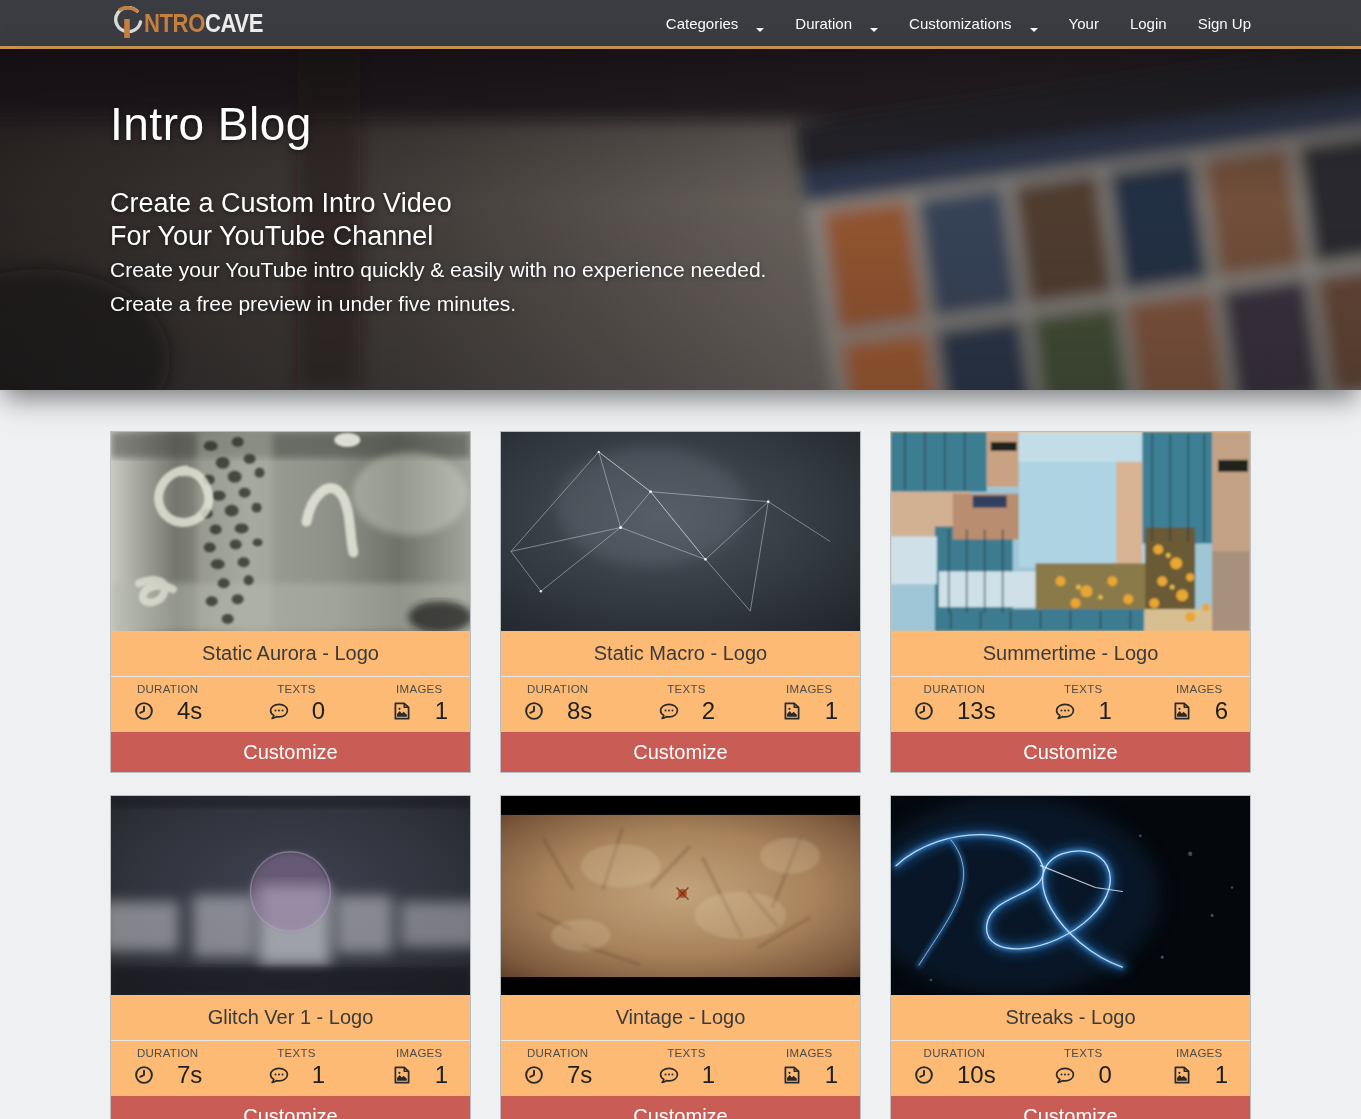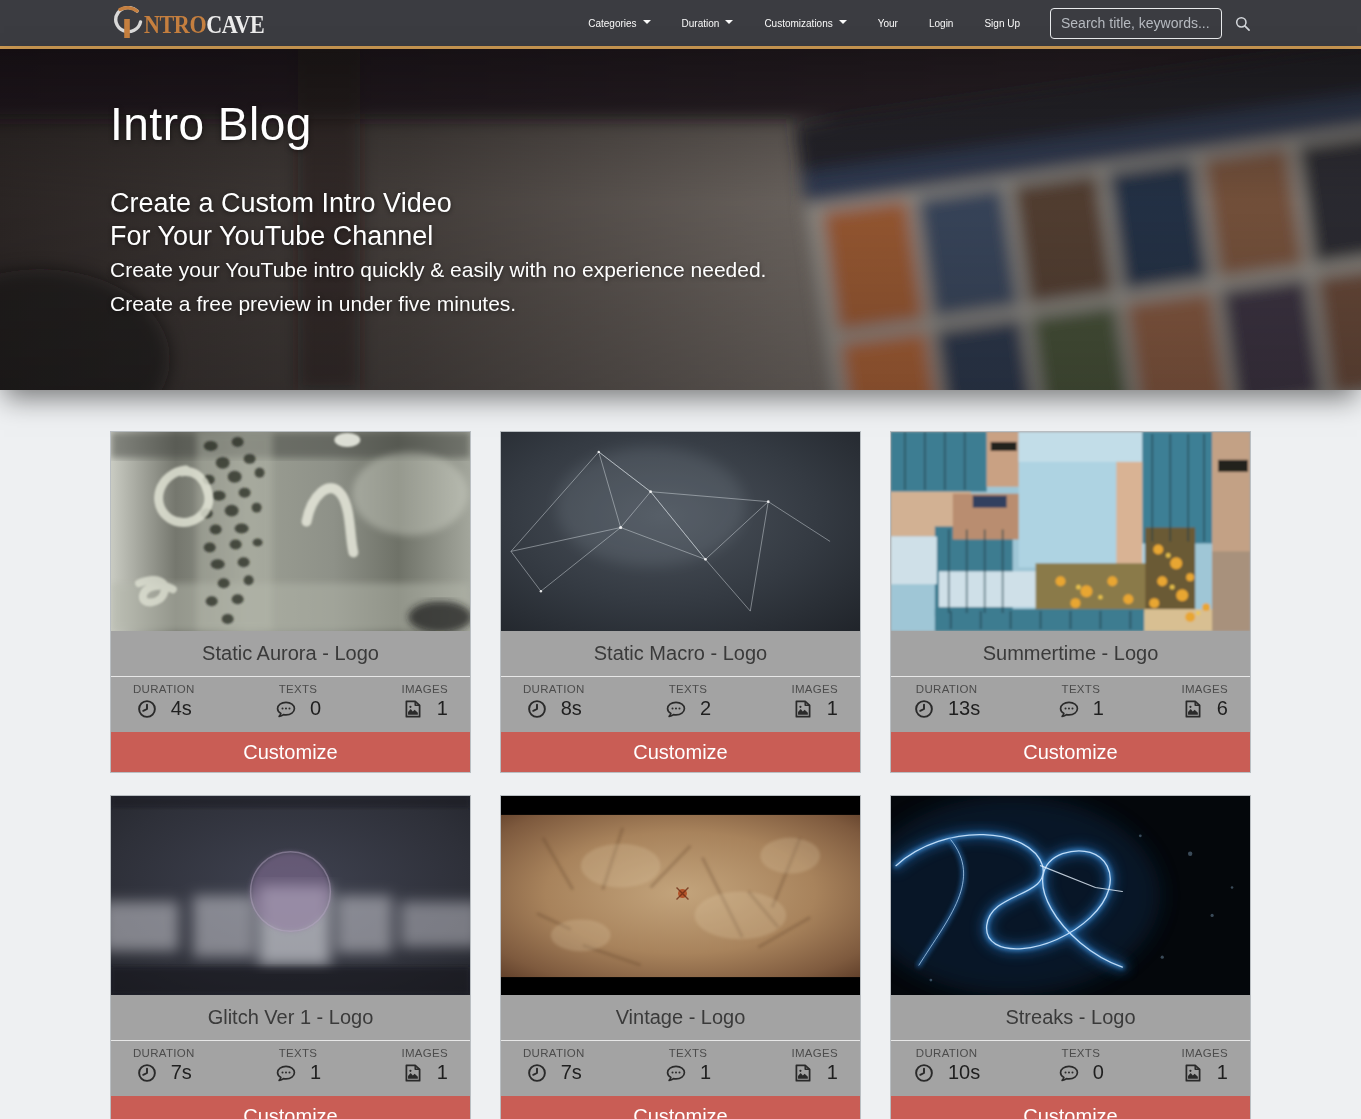--- a/index.html
+++ b/index.html
@@ -3,27 +3,27 @@
 <meta charset="utf-8">
 <style>
   * { margin:0; padding:0; box-sizing:border-box; }
   html,body { width:1361px; height:1119px; overflow:hidden; background:#eef0f2;
               font-family:"Liberation Sans", sans-serif; }
   .container { width:1141px; margin:0 auto; }
 
   
   .navbar { height:49px; background:#3b3c41; border-bottom:3px solid #cc9952; }
   .navbar-inner { width:1141px; margin:0 auto; height:46px; display:flex; align-items:center; }
-  .logo { display:flex; align-items:flex-end; text-decoration:none; cursor:pointer;font-family:Liberation Serif, serif; }
+  .logo { display:flex; align-items:center; text-decoration:none; cursor:pointer; }
   .logo-text { font-size:26px; font-weight:bold; letter-spacing:-.5px;
                display:inline-block; transform:scaleX(.85); transform-origin:left center; }
   .logo-ntro { color:#c57f3f; }
   .logo-cave { color:#ececec; }
   .nav-links { display:flex; align-items:center; list-style:none; margin-left:auto; gap:31px; }
-  .nav-links a { color:#fafafa; font-size:10px; text-decoration:none; display:flex; align-items:flex-start; gap:6px; cursor:pointer; }
+  .nav-links a { color:#fafafa; font-size:15px; text-decoration:none; display:flex; align-items:flex-end; gap:18px; cursor:pointer; }
   .caret { width:0; height:0; border-left:4px solid transparent; border-right:4px solid transparent;
            border-top:4px solid #fafafa; display:inline-block; margin-top:2px; }
   .search-wrap { display:flex; align-items:center; margin-left:30px; gap:12px; }
   .search-input { width:172px; height:31px; background:transparent; border:1px solid #e8eaec;
                   border-radius:4px; color:#e8eaec; font-size:14px; padding:0 10px;
                   font-family:"Liberation Sans", sans-serif; outline:none; }
   .search-input::placeholder { color:#b6bac0; }
   .search-btn { background:none; border:none; cursor:pointer; display:flex; align-items:center; }
 
   
@@ -34,29 +34,29 @@
   .hero-content h1 { color:#fff; font-size:46px; font-weight:400; letter-spacing:.5px;
                      text-shadow:0 1px 5px rgba(0,0,0,.55); margin-bottom:36px; }
   .hero-content h2 { color:#fff; font-size:27px; font-weight:400; line-height:33px;
                      white-space:pre-line; text-shadow:0 1px 4px rgba(0,0,0,.55); }
   .hero-content p { color:#fdfdfd; font-size:21px; font-weight:400; line-height:34px;
                     white-space:pre-line; text-shadow:0 1px 4px rgba(0,0,0,.55); }
 
   
   .cards-grid { padding-top:41px; display:grid; grid-template-columns:repeat(3,361px);
                 gap:22px 29px; width:1141px; margin:0 auto; }
-  .card { background:#a3a3a3; border:1px solid #b9bec2; display:flex; flex-direction:column; }
+  .card { background:#fdba74; border:1px solid #b9bec2; display:flex; flex-direction:column; }
   .thumb { display:block; height:199px; overflow:hidden; cursor:pointer; position:relative; }
   .thumb svg { display:block; width:100%; height:100%; }
   .card-title { height:46px; display:flex; align-items:center; justify-content:center;
                 font-size:20px; font-weight:400; color:#3a3a3a; border-bottom:1px solid #e7e7e7; }
   .stats { height:55px; display:flex; justify-content:space-between; padding:6px 22px 0 22px; }
   .stat { display:flex; flex-direction:column; align-items:center; }
   .stat-label { font-size:11.5px; color:#4c4c4c; letter-spacing:.3px; margin-bottom:2px; }
-  .stat-value { display:flex; align-items:center; gap:13px; font-size:20px; color:#1f1f1f; font-weight:500; }
+  .stat-value { display:flex; align-items:center; gap:22px; font-size:24px; color:#1f1f1f; font-weight:500; }
   .stat-value svg { width:22px; height:22px; }
   .btn-customize { height:40px; background:#c95d55; color:#fff; font-size:20px;
                    display:flex; align-items:center; justify-content:center;
                    text-decoration:none; cursor:pointer; }
 </style>
 </head>
 <body>
 
 <svg width="0" height="0" style="position:absolute" aria-hidden="true">
   <defs>
@@ -117,29 +117,20 @@
           <a>
             <span>Login</span>
           </a>
         </li>
       <li>
           <a>
             <span>Sign Up</span>
           </a>
         </li>
     </ul>
-    <div class="search-wrap">
-      <input class="search-input" type="text" placeholder="Search title, keywords..." style="">
-      <button class="search-btn">
-        <svg width="17" height="17" viewBox="0 0 22 22">
-          <circle cx="9.5" cy="9.5" r="6" fill="none" stroke="#d3d6da" stroke-width="2"></circle>
-          <path d="M14 14 L19.5 19.5" stroke="#d3d6da" stroke-width="2.2" stroke-linecap="round"></path>
-        </svg>
-      </button>
-    </div>
   </div>
 </nav>
 
 <header class="hero">
   <svg class="hero-bg" viewBox="0 0 1361 341" preserveAspectRatio="none">
     <defs>
       <linearGradient id="hb" x1="0" y1="0" x2="1" y2="0">
         <stop offset="0" stop-color="#2b2524"></stop>
           <stop offset=".3" stop-color="#46403d"></stop>
         <stop offset=".55" stop-color="#6b645f"></stop>

